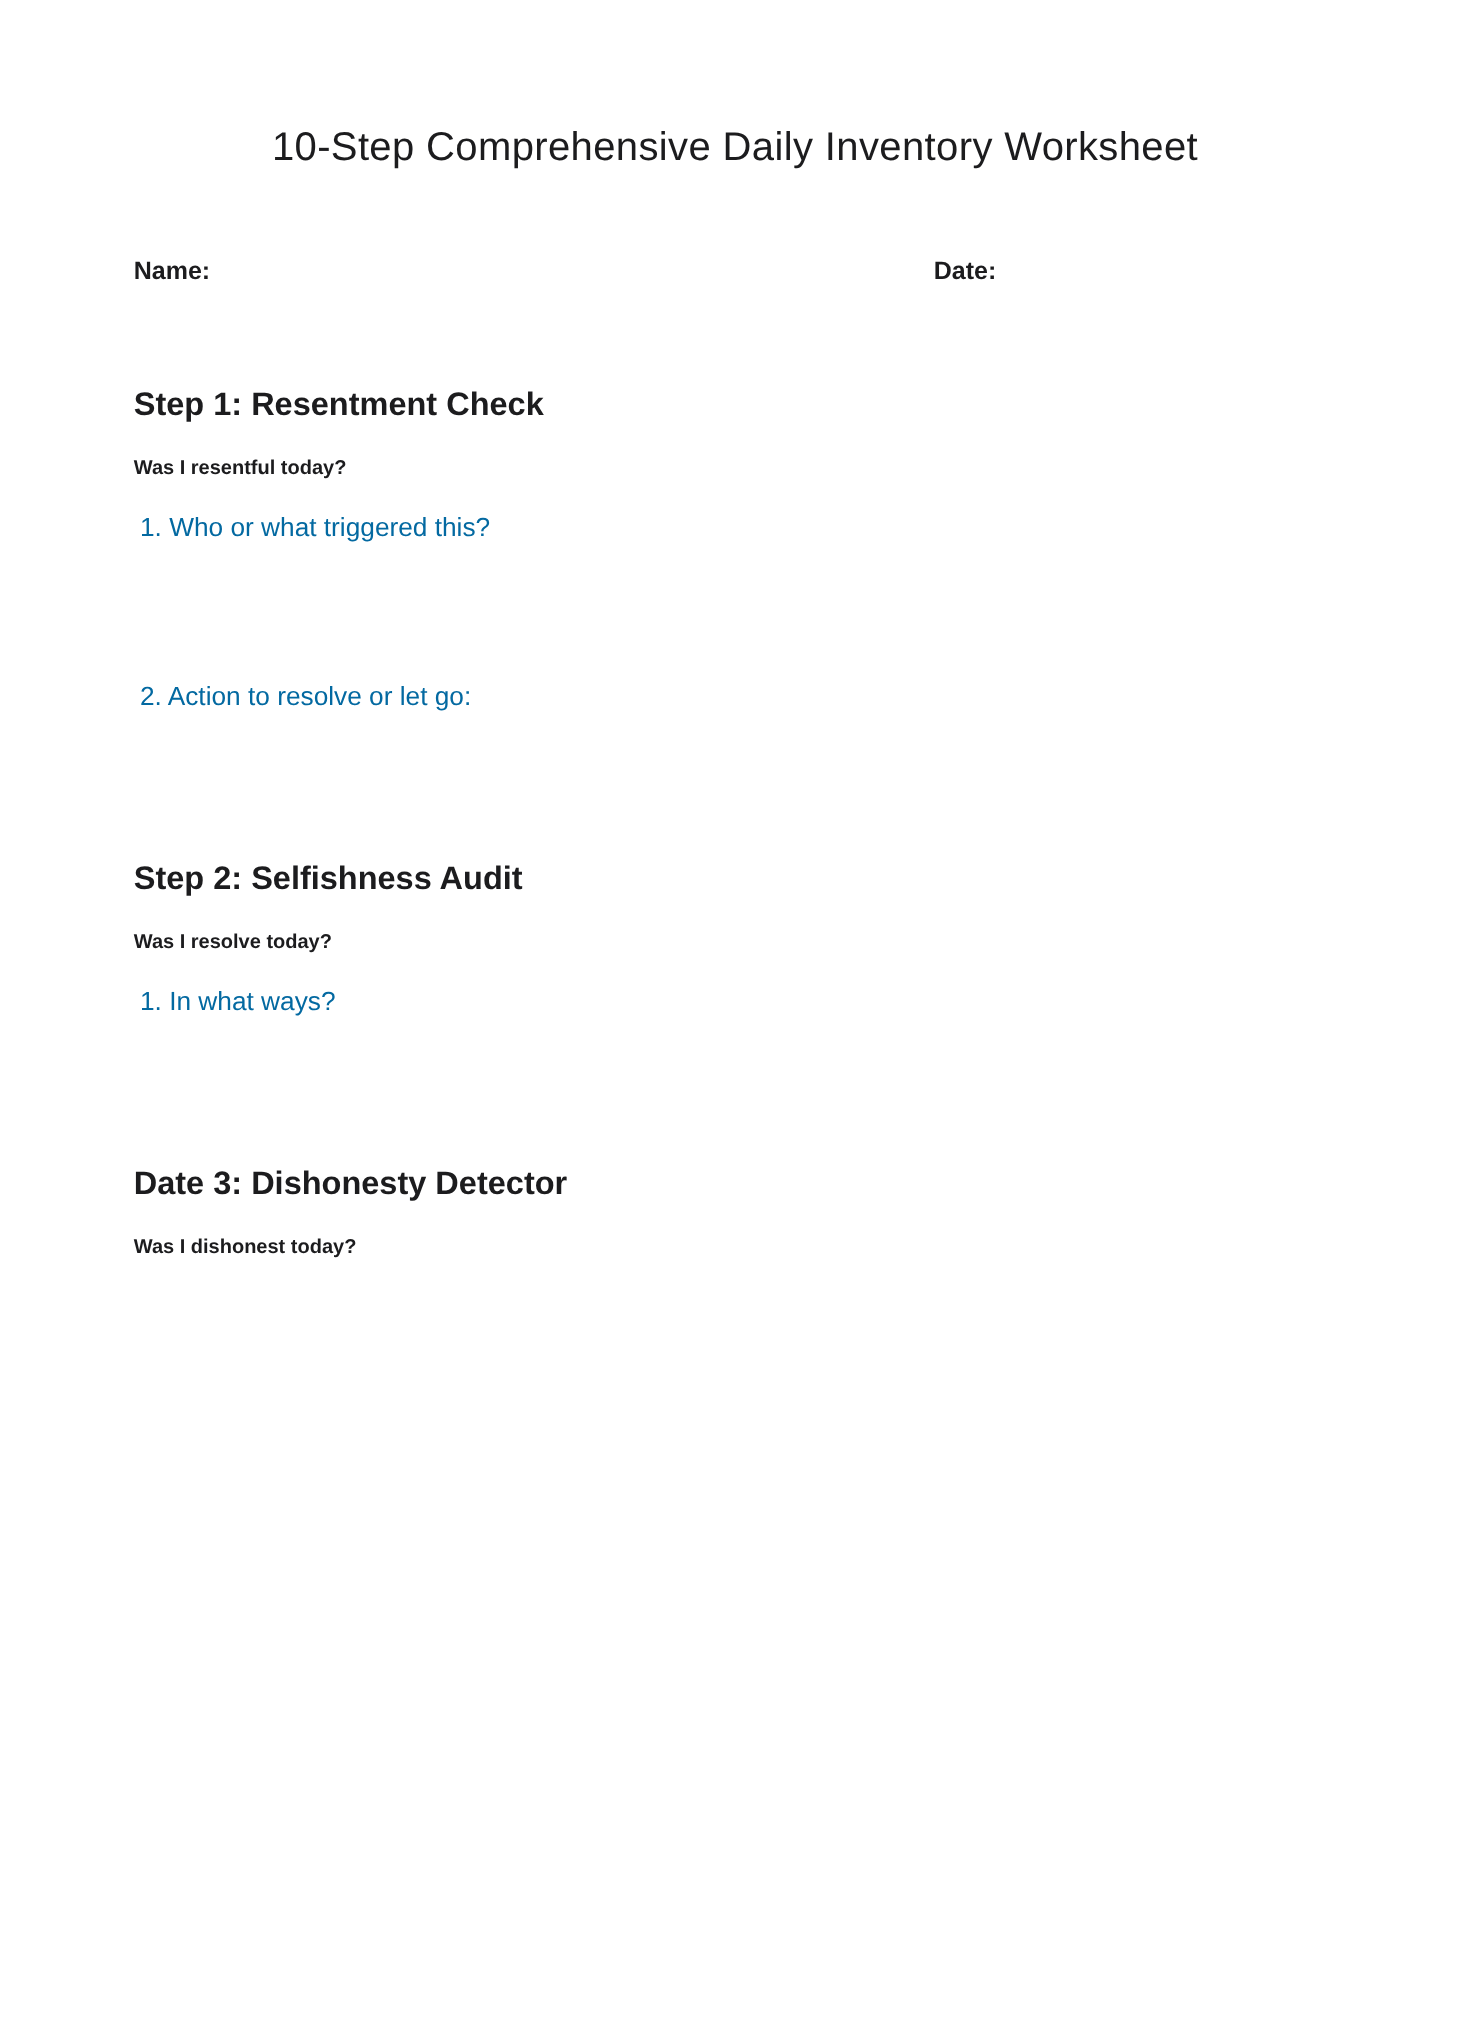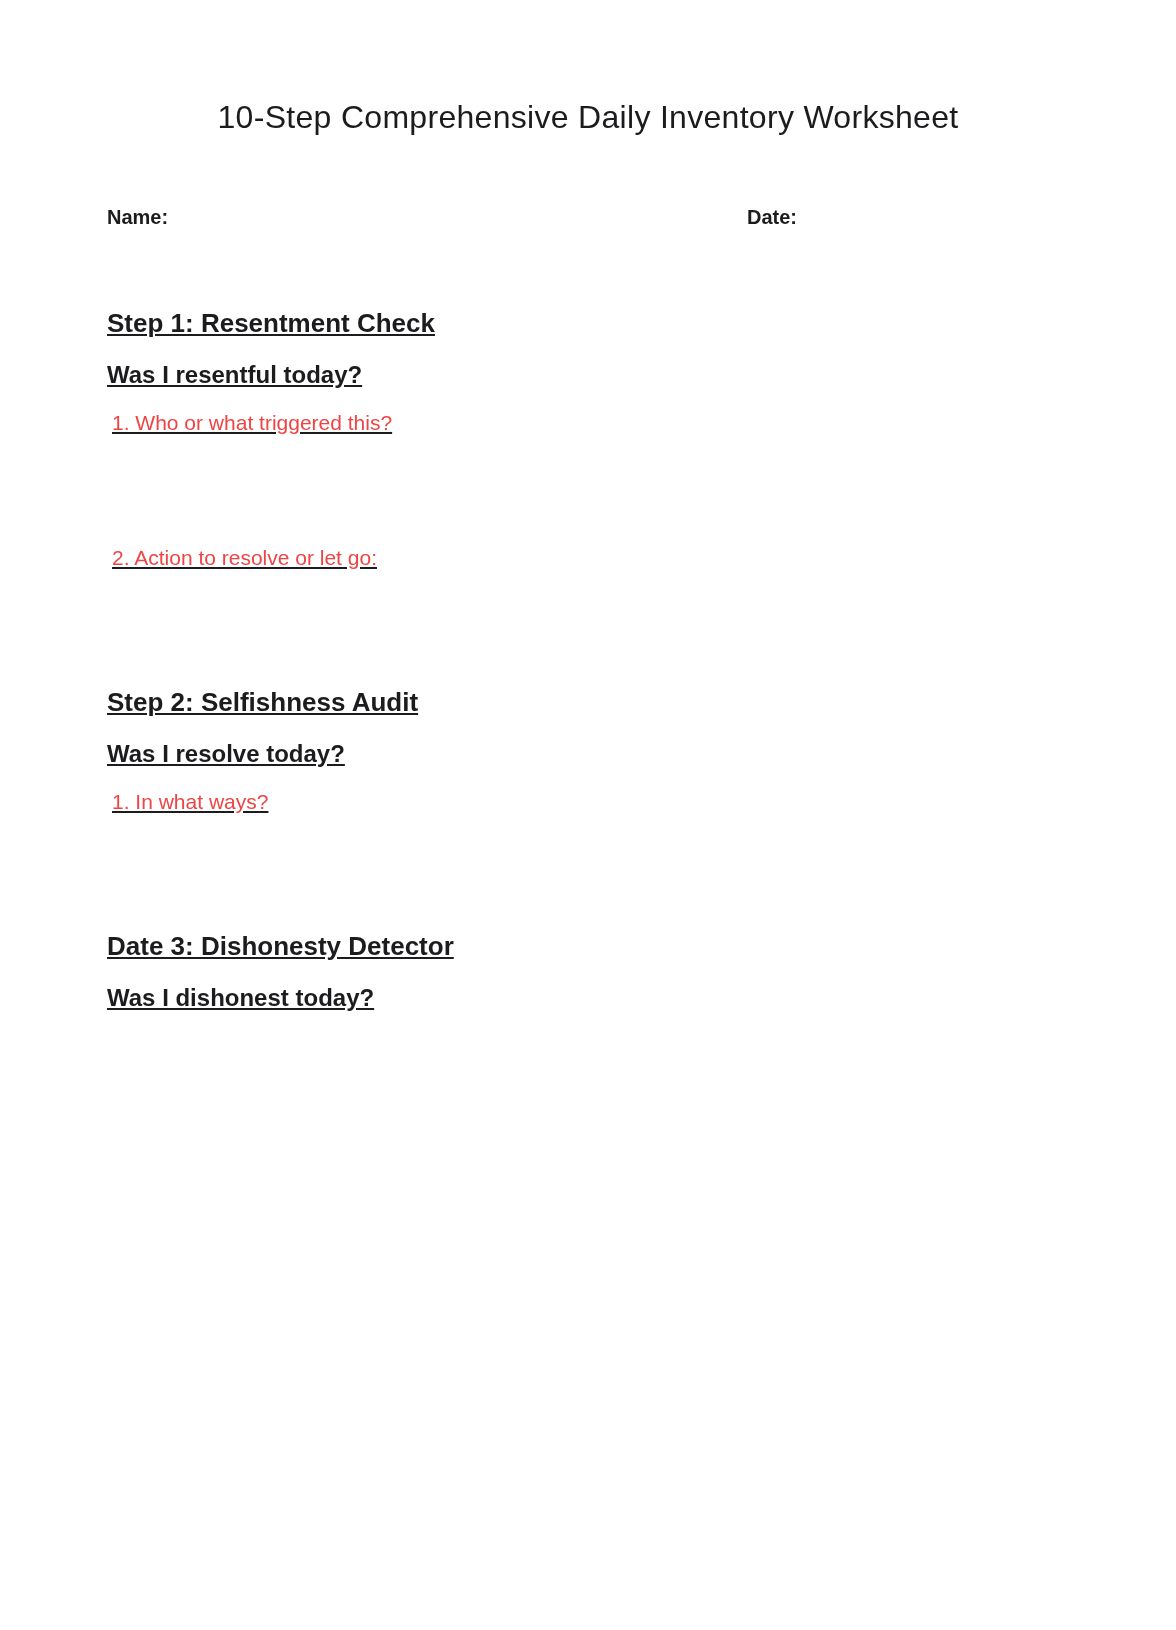--- a/index.html
+++ b/index.html
@@ -40,43 +40,42 @@
   }
   .intro {
     margin: 62px 0 0 0;
     max-width: 962px;
     font-size: 21px;
     line-height: 26px;
     font-weight: 700;
   }
   .step {
     margin-top: 6px;
-    text-decoration: underline;
   }
   .step--first {
     margin-top: 79px;
   }
   .step-heading {
     margin: 0;
     font-size: 26px;
     line-height: 32px;
     font-weight: 700;
   }
   .step-question {
     margin: 23px 0 22px 0;
-    font-size: 24px;
+    font-size: 16px;
     line-height: 26px;
     font-weight: 700;
   }
   .item {
     padding: 0 0 109px 5px;
     font-size: 21px;
     line-height: 26px;
     font-weight: 400;
-    color: #ef4444;
+    color: #0369a1;
   }
 </style>
 </head>
 <body>
 
 <div class="page">
 
   <h1 class="title">10-Step Comprehensive Daily Inventory Worksheet</h1>
 
   <div class="meta">

